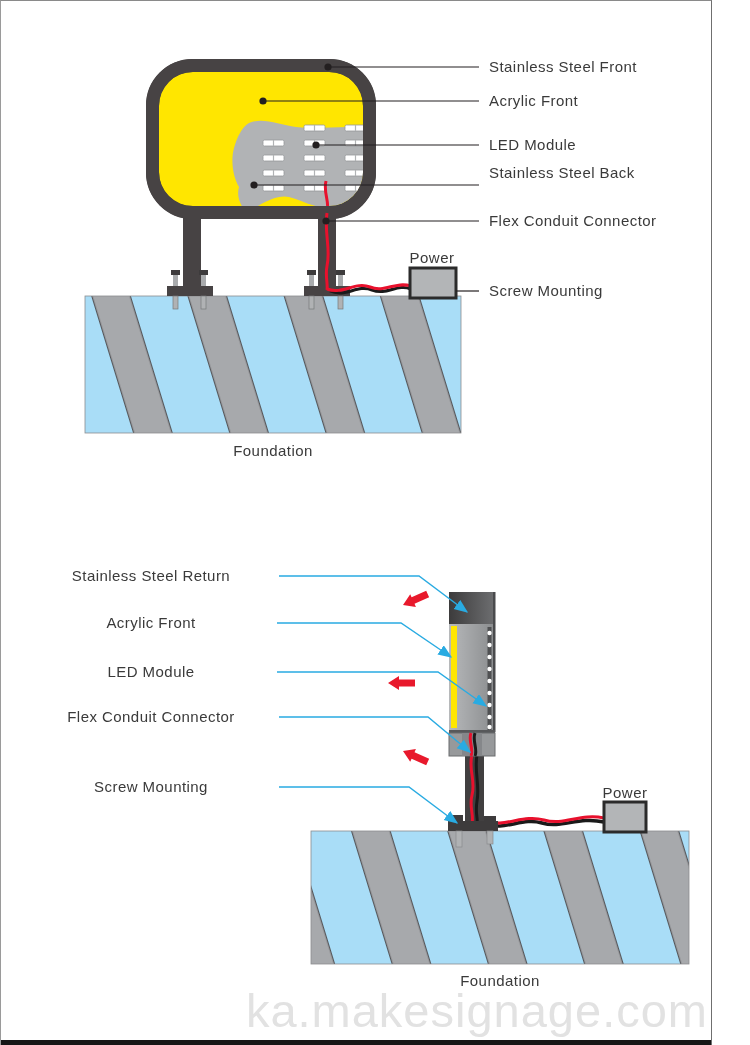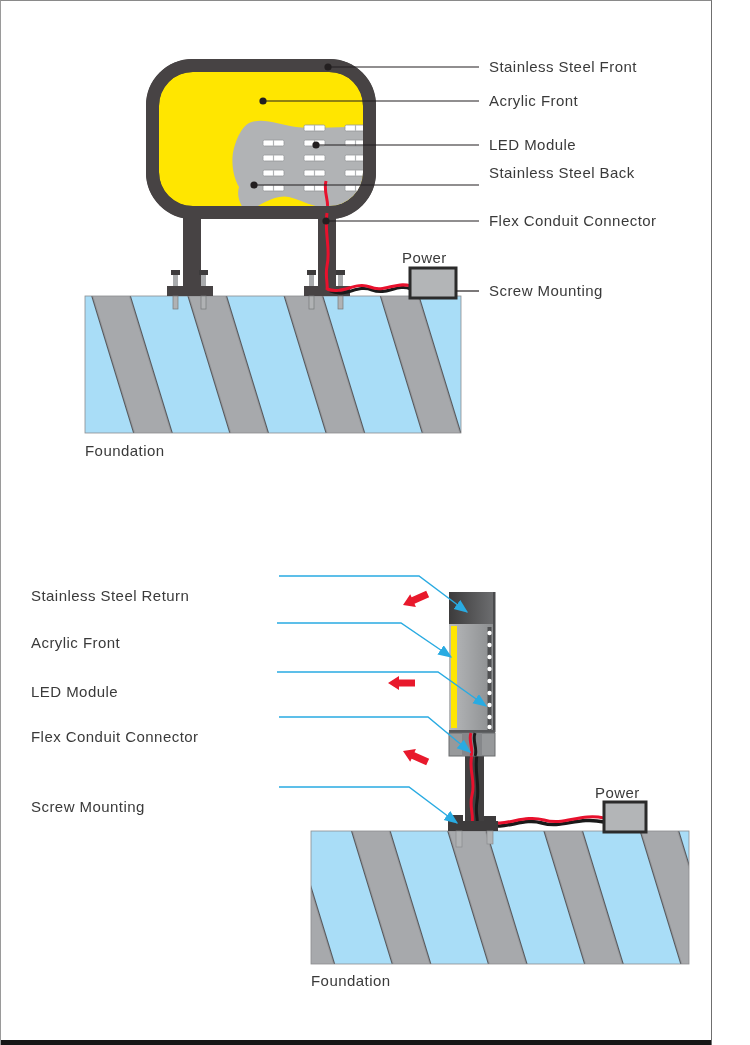--- a/index.html
+++ b/index.html
@@ -30,22 +30,22 @@
     font-family:"Liberation Sans",sans-serif;
   }
   #gfx{position:absolute;left:0;top:0;width:750px;height:1045px;}
   .callout{
     position:absolute;
     font-size:15px;line-height:18px;
     color:var(--label-text);
     letter-spacing:.45px;
     white-space:nowrap;
   }
-  .right-align{width:240px;text-align:left;margin-top:20px;}
-  .center{text-align:left;}
+  .right-align{width:240px;text-align:center;}
+  .center{text-align:center;}
   #watermark{
     position:absolute;
     right:3px;top:982px;
     font-size:47px;
     letter-spacing:1px;
     color:var(--watermark-gray);
     white-space:nowrap;
   }
   #bottom-bar{
     position:absolute;left:0;right:0;bottom:0;height:5px;
@@ -260,15 +260,16 @@
 <div class="callout center" style="left:84px;top:441px;width:376px">Foundation</div>
 
 <div class="callout right-align" style="left:30px;top:566px">Stainless Steel Return</div>
 <div class="callout right-align" style="left:30px;top:613px">Acrylic Front</div>
 <div class="callout right-align" style="left:30px;top:662px">LED Module</div>
 <div class="callout right-align" style="left:30px;top:707px">Flex Conduit Connector</div>
 <div class="callout right-align" style="left:30px;top:777px">Screw Mounting</div>
 <div class="callout center" style="left:594px;top:783px;width:60px">Power</div>
 <div class="callout center" style="left:310px;top:971px;width:378px">Foundation</div>
 
+<div id="watermark">ka.makesignage.com</div>
 
 <div id="bottom-bar"></div>
 </div>
 
 </body></html>

